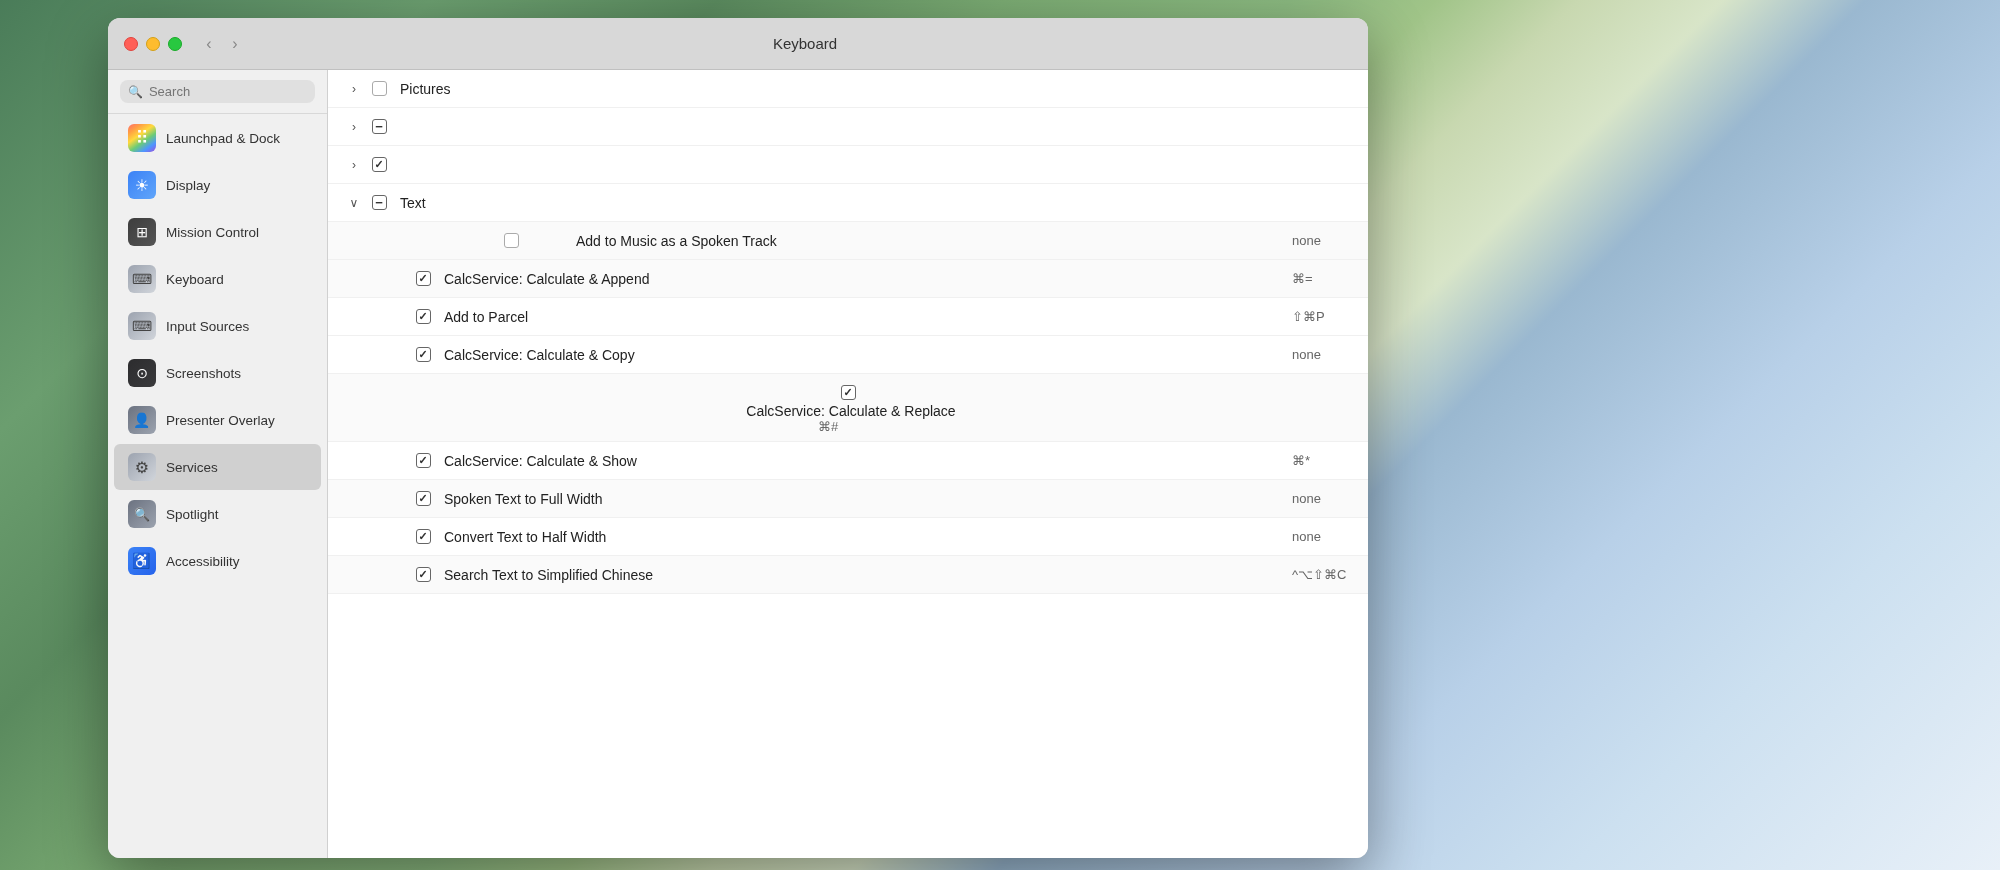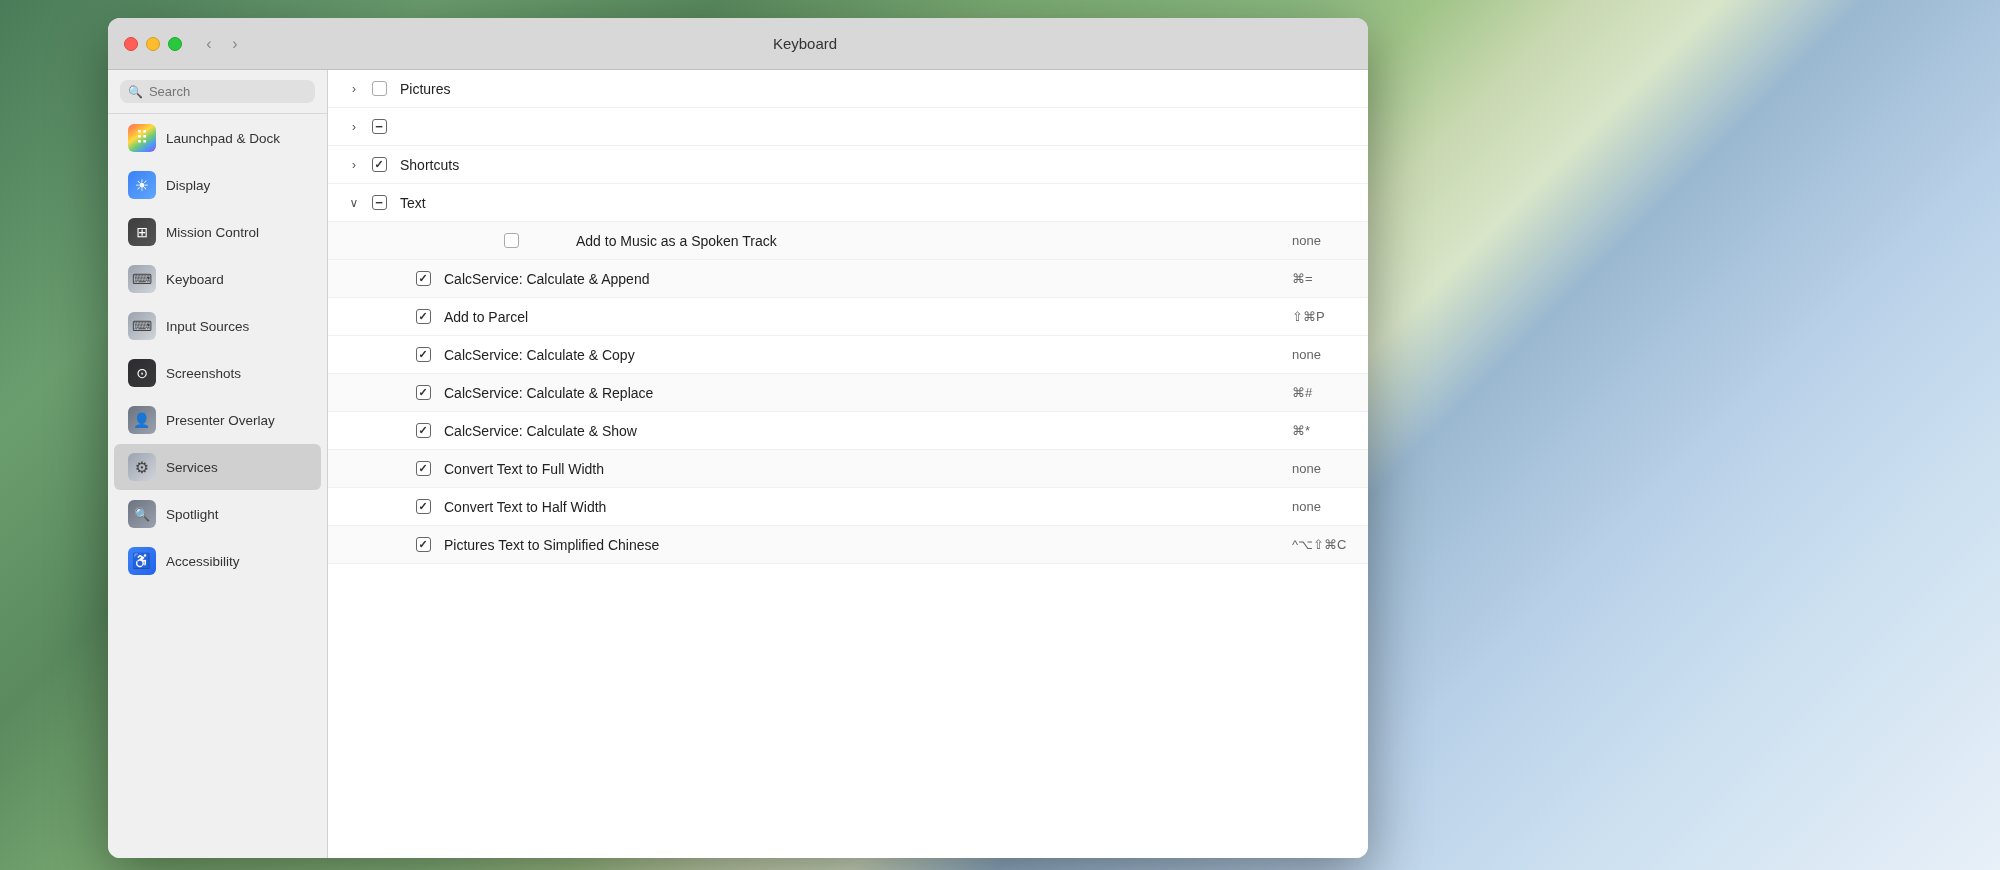--- a/index.html
+++ b/index.html
@@ -365,21 +365,20 @@
               <div class="cb indeterminate"></div>
             </div>
     <span class="row-shortcut"></span>
   </div>
           <div class="tree-row">
 
     <div class="chevron">›</div>
     <div class="checkbox-wrap">
               <div class="cb checked"></div>
             </div>
-    <span class="row-label">Shortcuts</span>
     <span class="row-shortcut"></span>
   </div>
           <div class="tree-row">
 
     <div class="chevron">∨</div>
     <div class="checkbox-wrap">
               <div class="cb indeterminate"></div>
             </div>
     <span class="row-label">Text</span>
     <span class="row-shortcut"></span>
@@ -413,21 +412,21 @@
   </div>
           <div class="tree-row">
     <div class="indent"></div>
     <div class="chevron"></div>
     <div class="checkbox-wrap">
               <div class="cb checked"></div>
             </div>
     <span class="row-label">CalcService: Calculate &amp; Copy</span>
     <span class="row-shortcut">none</span>
   </div>
-          <div class="tree-row" style="background: rgb(250, 250, 250);">
+          <div class="tree-row" style="background: rgb(250, 250, 250); flex-direction: column;">
     <div class="indent"></div>
     <div class="chevron"></div>
     <div class="checkbox-wrap">
               <div class="cb checked"></div>
             </div>
     <span class="row-label">CalcService: Calculate &amp; Replace</span>
     <span class="row-shortcut">⌘#</span>
   </div>
           <div class="tree-row">
     <div class="indent"></div>
@@ -437,37 +436,37 @@
             </div>
     <span class="row-label">CalcService: Calculate &amp; Show</span>
     <span class="row-shortcut">⌘*</span>
   </div>
           <div class="tree-row" style="background: rgb(250, 250, 250);">
     <div class="indent"></div>
     <div class="chevron"></div>
     <div class="checkbox-wrap">
               <div class="cb checked"></div>
             </div>
-    <span class="row-label">Convert Text to Full Width</span>
+    <span class="row-label">Spoken Text to Full Width</span>
     <span class="row-shortcut">none</span>
   </div>
           <div class="tree-row">
     <div class="indent"></div>
     <div class="chevron"></div>
     <div class="checkbox-wrap">
               <div class="cb checked"></div>
             </div>
     <span class="row-label">Convert Text to Half Width</span>
     <span class="row-shortcut">none</span>
   </div>
           <div class="tree-row" style="background: rgb(250, 250, 250);">
     <div class="indent"></div>
     <div class="chevron"></div>
     <div class="checkbox-wrap">
               <div class="cb checked"></div>
             </div>
-    <span class="row-label">Pictures Text to Simplified Chinese</span>
+    <span class="row-label">Search Text to Simplified Chinese</span>
     <span class="row-shortcut">^⌥⇧⌘C</span>
   </div>
         </div>
     </div>
   </div>
 </div>
 
 </body></html>

